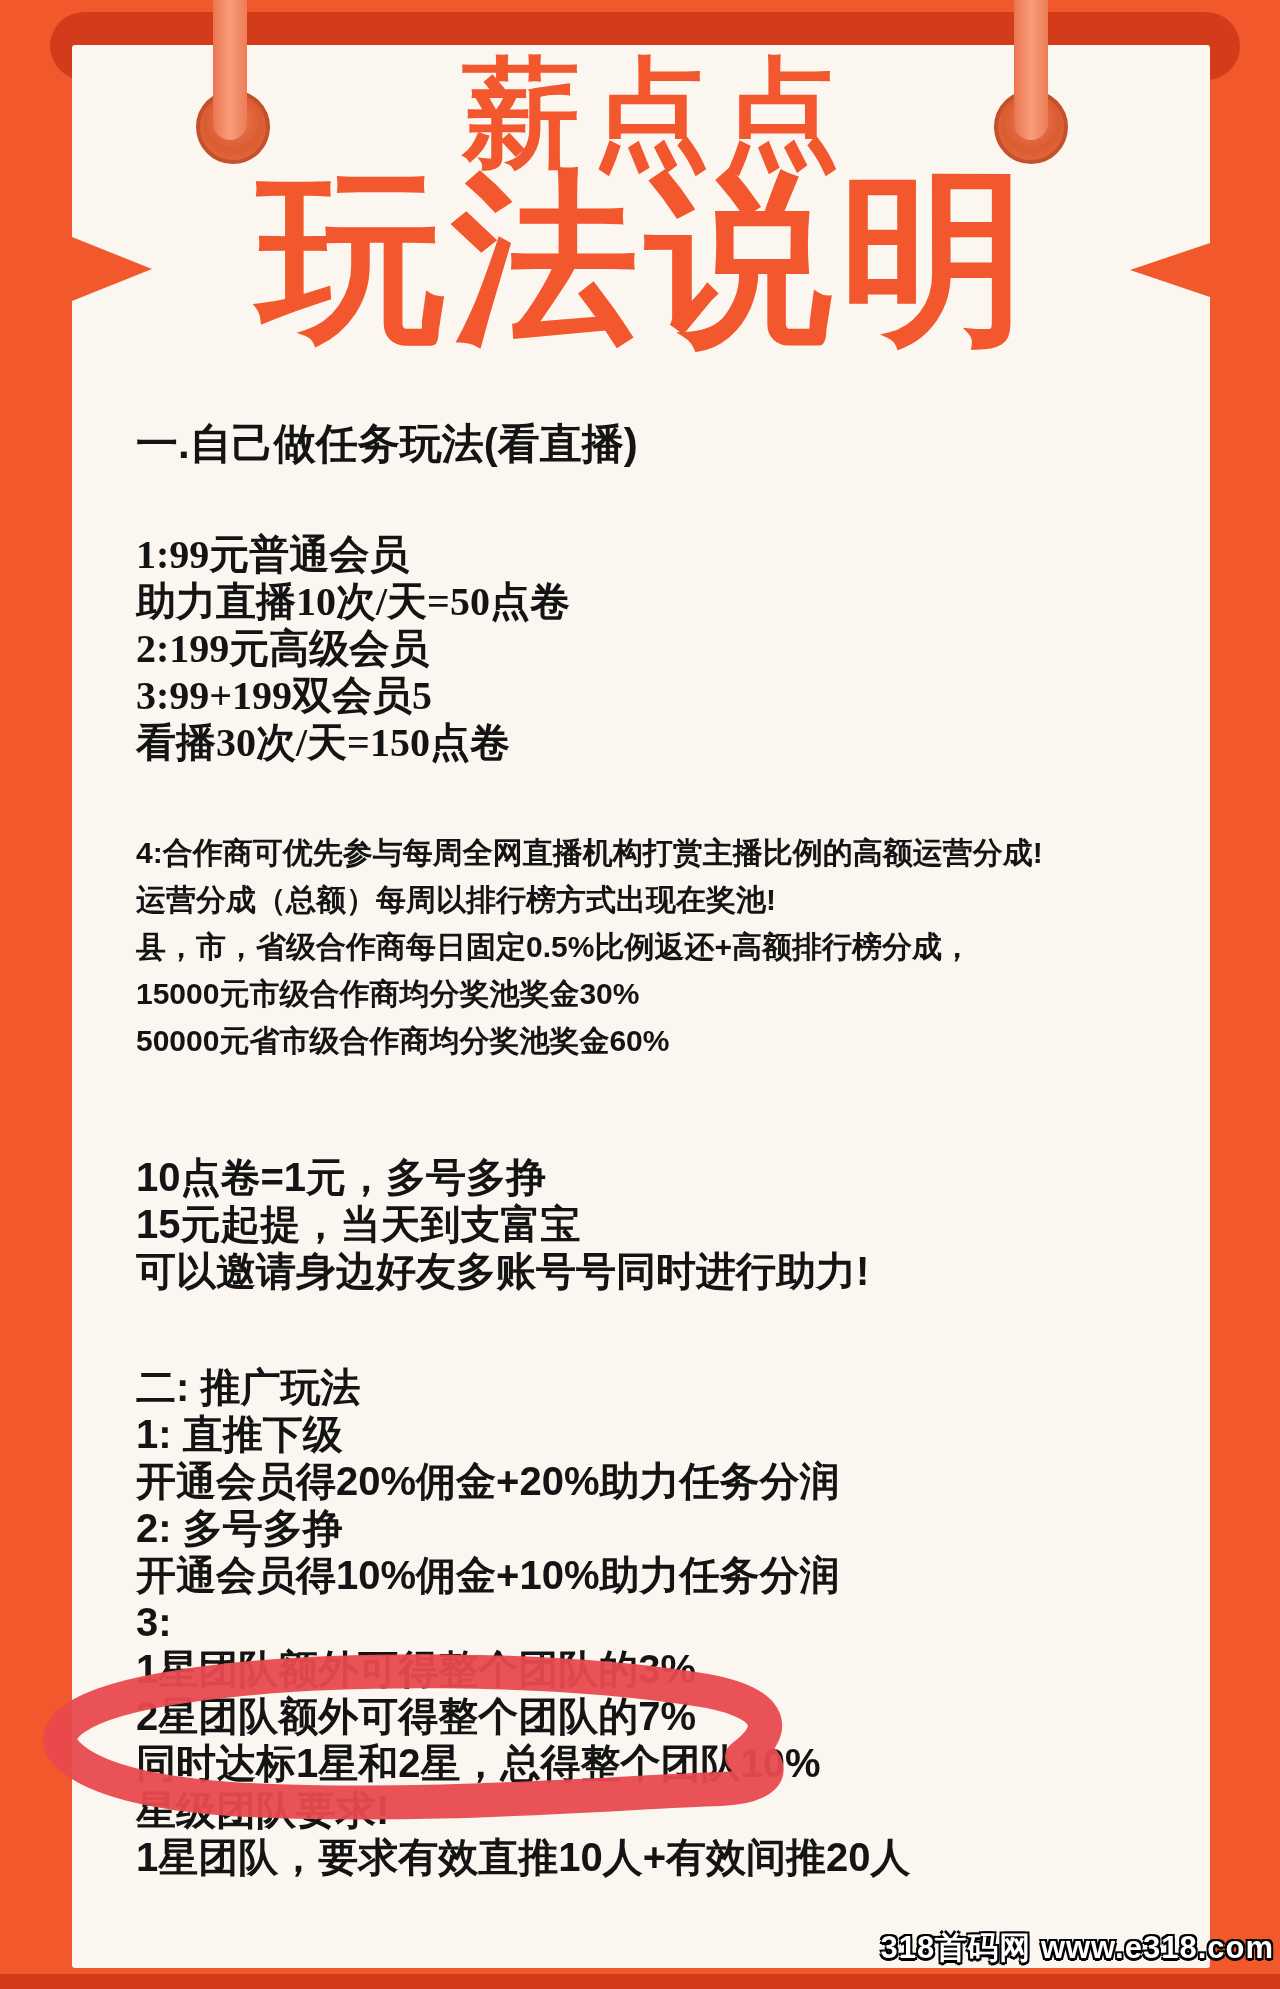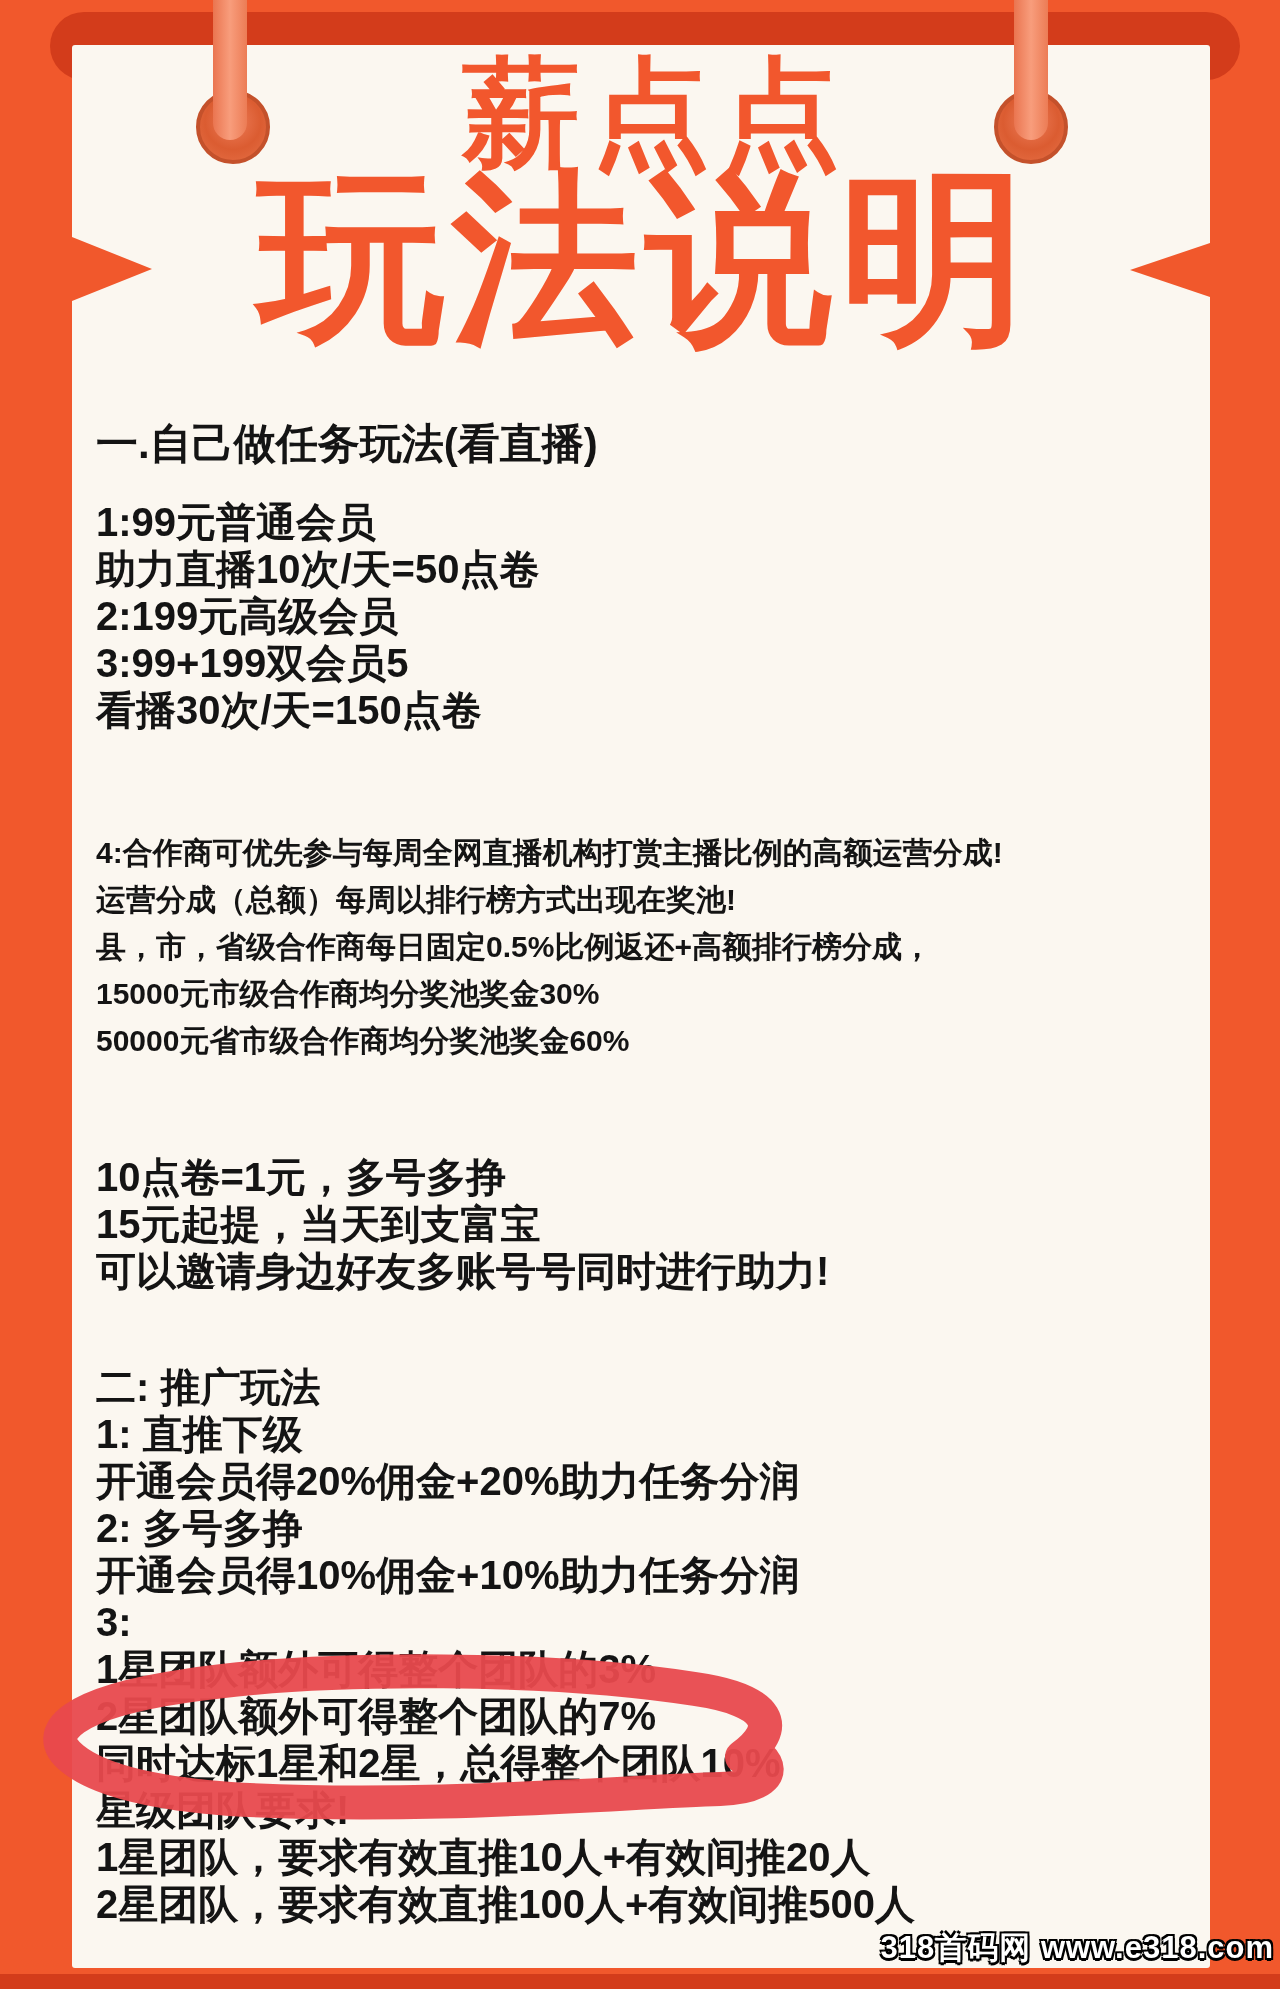--- a/index.html
+++ b/index.html
@@ -43,24 +43,24 @@
     border-radius:0 0 17px 17px;
   }
   .strap.left{left:213px;}
   .strap.right{left:1014px;}
   
   .title{position:absolute;z-index:6;color:#F2572D;font-weight:900;white-space:nowrap;line-height:1;}
   .title.l1{left:462px;top:54px;font-size:118px;letter-spacing:12px;}
   .title.l2{left:258px;top:166px;font-size:186px;letter-spacing:8px;}
   
   .tblock{position:absolute;left:96px;z-index:6;color:#141414;font-weight:900;white-space:nowrap;}
-  .tblock .line{height:47px;line-height:47px;font-size:40px;}
+  .tblock .line{height:47px;line-height:47px;font-size:40px;margin-left:40px;}
   #block-heading{top:420px;}
   #block-heading .line{font-size:42px;}
-  #block-membership{top:499px;}
+  #block-membership{top:531px;font-family:Liberation Serif, serif;}
   #block-cooperation{top:829px;}
   #block-cooperation .line{font-size:30px;}
   #block-points{top:1154px;}
   #block-promotion{top:1364px;}
   
   .marker-svg{position:absolute;left:0;top:0;z-index:7;pointer-events:none;}
   
   .watermark{
     position:absolute;right:6px;top:1927px;z-index:8;
     font-size:31px;font-weight:700;color:#ffffff;letter-spacing:1px;
@@ -119,21 +119,20 @@
     <div class="line">1: 直推下级</div>
     <div class="line">开通会员得20%佣金+20%助力任务分润</div>
     <div class="line">2: 多号多挣</div>
     <div class="line">开通会员得10%佣金+10%助力任务分润</div>
     <div class="line">3:</div>
     <div class="line">1星团队额外可得整个团队的3%</div>
     <div class="line">2星团队额外可得整个团队的7%</div>
     <div class="line">同时达标1星和2星，总得整个团队10%</div>
     <div class="line">星级团队要求!</div>
     <div class="line">1星团队，要求有效直推10人+有效间推20人</div>
-    <div class="line">2星团队，要求有效直推100人+有效间推500人</div>
   </div>
 
   <svg class="marker-svg" width="1280" height="1989" viewBox="0 0 1280 1989">
     <path d="M 742,1757
              C 782,1728 772,1700 695,1689
              C 560,1668 330,1664 185,1686
              C 75,1702 38,1732 73,1759
              C 98,1779 150,1793 230,1799
              C 420,1810 620,1792 720,1789
              C 758,1788 778,1774 760,1757" fill="none" stroke="#E8494D" stroke-width="34" stroke-linecap="round" stroke-linejoin="round" opacity="0.95"></path>

